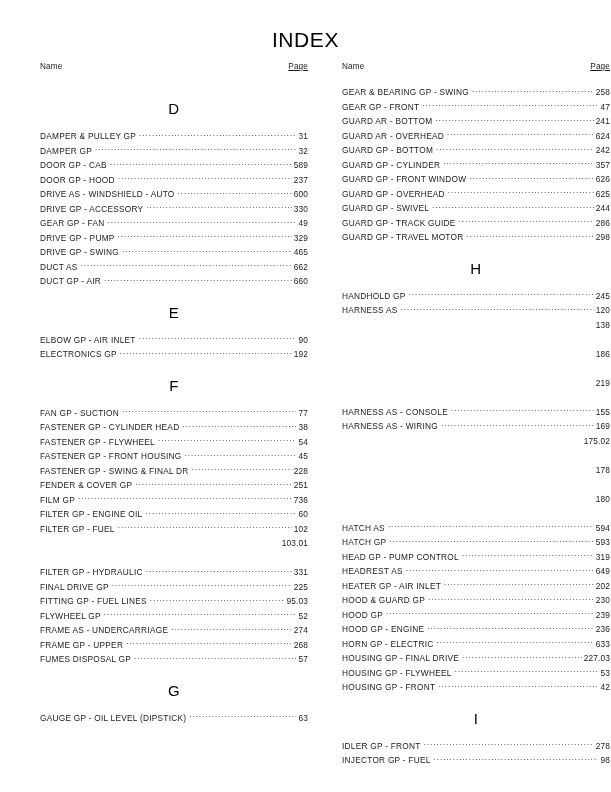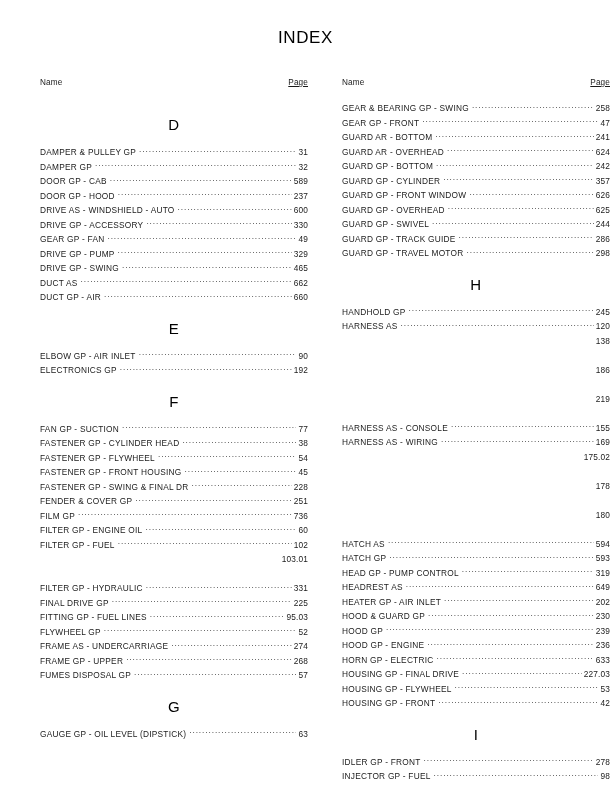--- a/index.html
+++ b/index.html
@@ -20,40 +20,39 @@
     position: relative;
   }
 
   
   .doc-title {
     position: absolute;
     top: 28px;
     left: 0;
     width: 611px;
     text-align: center;
-    font-size: 17px;
+    font-size: 21px;
     letter-spacing: 0.6px;
     font-weight: 400;
     color: #000;
   }
 
   
   .columns {
     position: absolute;
     top: 62px;
     left: 0;
     width: 611px;
     display: flex;
     gap: 0px;
   }
 
   .column {
     width: 268px;
     position: relative;
-    margin-top: 16px;
   }
 
   .column.left  { margin-left: 40px; }
   .column.right { margin-left: 34px; }
 
   
   .col-head {
     display: flex;
     justify-content: space-between;
     align-items: baseline;

